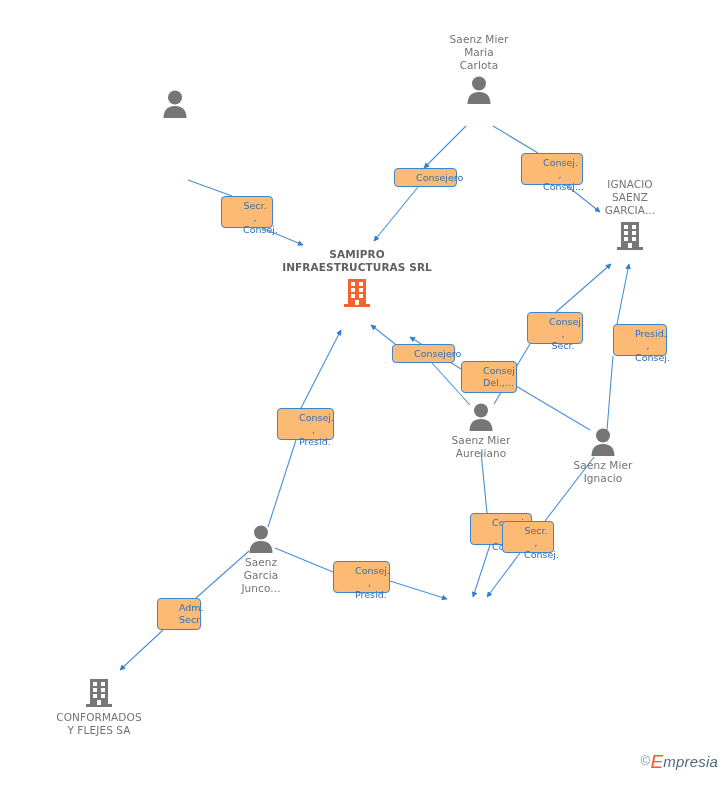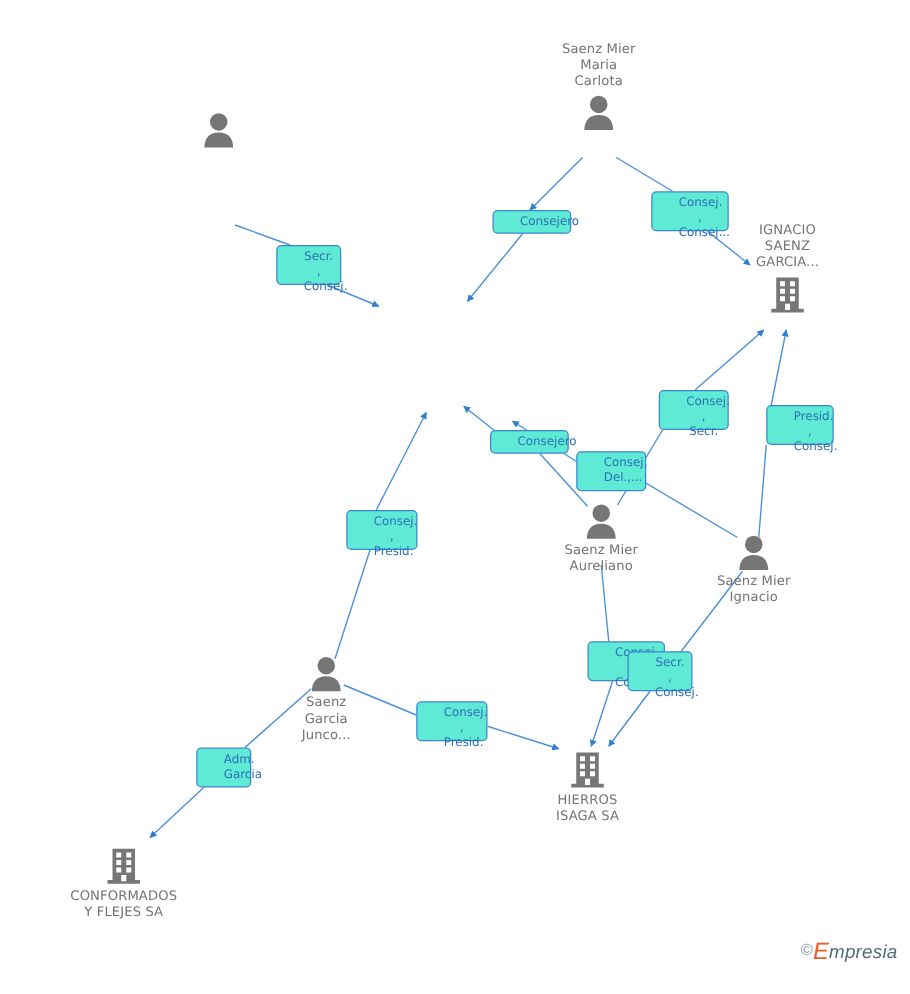--- a/index.html
+++ b/index.html
@@ -53,21 +53,21 @@
     font-weight: bold;
     font-size: 10.5px;
   }
   .node.caption-above .caption { margin-bottom: 3px; }
   .node.caption-below .caption { margin-top: 2px; }
 
   
   .chip {
     position: absolute;
     box-sizing: border-box;
-    background: #5eead4;
+    background: #fdba74;
     border: 1px solid #3c85d0;
     border-radius: 4px;
     color: #2f6fb5;
     font-size: 9.5px;
     line-height: 12px;
     text-align: center;
     padding: 3px 5px 3px 21px;
     white-space: pre-line;
     box-shadow: 0 0 0 0 rgba(0,0,0,0);
   }
@@ -179,66 +179,66 @@
         <rect x="17" y="5" width="4" height="4"></rect>
         <rect x="9" y="11" width="4" height="4"></rect>
         <rect x="17" y="11" width="4" height="4"></rect>
         <rect x="9" y="17" width="4" height="4"></rect>
         <rect x="17" y="17" width="4" height="4"></rect>
         <rect x="13" y="23" width="4" height="5"></rect>
       </g>
     </svg>
   </div>
 
-
-  <div class="node person caption-below" style="left:481px; top:402px;">
-    <svg class="glyph" width="28" height="30" viewBox="0 0 28 30">
-      <circle cx="14" cy="8.5" r="7" fill="#767676"></circle>
-      <path d="M 14 17 C 5.5 17 2.5 22.5 2.5 29 L 25.5 29 C 25.5 22.5 22.5 17 14 17 Z" fill="#767676"></path>
-    </svg>
-    <span class="caption">Saenz Mier
-Aureliano</span>
-  </div>
-
-  <div class="node person caption-below" style="left:603px; top:427px;">
-    <svg class="glyph" width="28" height="30" viewBox="0 0 28 30">
-      <circle cx="14" cy="8.5" r="7" fill="#767676"></circle>
-      <path d="M 14 17 C 5.5 17 2.5 22.5 2.5 29 L 25.5 29 C 25.5 22.5 22.5 17 14 17 Z" fill="#767676"></path>
-    </svg>
-    <span class="caption">Saenz Mier
-Ignacio</span>
-  </div>
-
-  <div class="node person caption-below" style="left:261px; top:524px;">
-    <svg class="glyph" width="28" height="30" viewBox="0 0 28 30">
-      <circle cx="14" cy="8.5" r="7" fill="#767676"></circle>
-      <path d="M 14 17 C 5.5 17 2.5 22.5 2.5 29 L 25.5 29 C 25.5 22.5 22.5 17 14 17 Z" fill="#767676"></path>
-    </svg>
-    <span class="caption">Saenz
-Garcia
-Junco...</span>
-  </div>
-
-  <div class="node company caption-below" style="left:470px; top:600px;">
+  <div class="node company focus caption-above" style="left:357px; top:248px; width:220px; margin-left:-110px;">
+    <span class="caption">SAMIPRO
+INFRAESTRUCTURAS SRL</span>
     <svg class="glyph" width="30" height="32" viewBox="0 0 30 32">
-      <rect x="6" y="2" width="18" height="26" fill="#777777"></rect>
-      <rect x="2" y="27" width="26" height="3" fill="#777777"></rect>
+      <rect x="6" y="2" width="18" height="26" fill="#f4622d"></rect>
+      <rect x="2" y="27" width="26" height="3" fill="#f4622d"></rect>
       <g fill="#ffffff">
         <rect x="9" y="5" width="4" height="4"></rect>
         <rect x="17" y="5" width="4" height="4"></rect>
         <rect x="9" y="11" width="4" height="4"></rect>
         <rect x="17" y="11" width="4" height="4"></rect>
         <rect x="9" y="17" width="4" height="4"></rect>
         <rect x="17" y="17" width="4" height="4"></rect>
         <rect x="13" y="23" width="4" height="5"></rect>
       </g>
     </svg>
-    <span class="caption">HIERROS
-ISAGA SA</span>
-  </div>
+  </div>
+
+  <div class="node person caption-below" style="left:481px; top:402px;">
+    <svg class="glyph" width="28" height="30" viewBox="0 0 28 30">
+      <circle cx="14" cy="8.5" r="7" fill="#767676"></circle>
+      <path d="M 14 17 C 5.5 17 2.5 22.5 2.5 29 L 25.5 29 C 25.5 22.5 22.5 17 14 17 Z" fill="#767676"></path>
+    </svg>
+    <span class="caption">Saenz Mier
+Aureliano</span>
+  </div>
+
+  <div class="node person caption-below" style="left:603px; top:427px;">
+    <svg class="glyph" width="28" height="30" viewBox="0 0 28 30">
+      <circle cx="14" cy="8.5" r="7" fill="#767676"></circle>
+      <path d="M 14 17 C 5.5 17 2.5 22.5 2.5 29 L 25.5 29 C 25.5 22.5 22.5 17 14 17 Z" fill="#767676"></path>
+    </svg>
+    <span class="caption">Saenz Mier
+Ignacio</span>
+  </div>
+
+  <div class="node person caption-below" style="left:261px; top:524px;">
+    <svg class="glyph" width="28" height="30" viewBox="0 0 28 30">
+      <circle cx="14" cy="8.5" r="7" fill="#767676"></circle>
+      <path d="M 14 17 C 5.5 17 2.5 22.5 2.5 29 L 25.5 29 C 25.5 22.5 22.5 17 14 17 Z" fill="#767676"></path>
+    </svg>
+    <span class="caption">Saenz
+Garcia
+Junco...</span>
+  </div>
+
 
   <div class="node company caption-below" style="left:99px; top:677px;">
     <svg class="glyph" width="30" height="32" viewBox="0 0 30 32">
       <rect x="6" y="2" width="18" height="26" fill="#777777"></rect>
       <rect x="2" y="27" width="26" height="3" fill="#777777"></rect>
       <g fill="#ffffff">
         <rect x="9" y="5" width="4" height="4"></rect>
         <rect x="17" y="5" width="4" height="4"></rect>
         <rect x="9" y="11" width="4" height="4"></rect>
         <rect x="17" y="11" width="4" height="4"></rect>
@@ -276,19 +276,19 @@
   <div class="chip" style="left:470px; top:513px; width:62px; height:32px;">Consej. ,
 Consej...</div>
 
   <div class="chip" style="left:502px; top:521px; width:52px; height:32px;">Secr. ,
 Consej.</div>
 
   <div class="chip" style="left:333px; top:561px; width:57px; height:32px;">Consej. ,
 Presid.</div>
 
   <div class="chip" style="left:157px; top:598px; width:44px; height:32px;">Adm.
-Garcia</div>
+Secr</div>
 
   <div id="watermark">
     <span class="cmark">©</span><span class="bigE">E</span><span class="rest">mpresia</span>
   </div>
 
 </div>
 
 </body></html>

